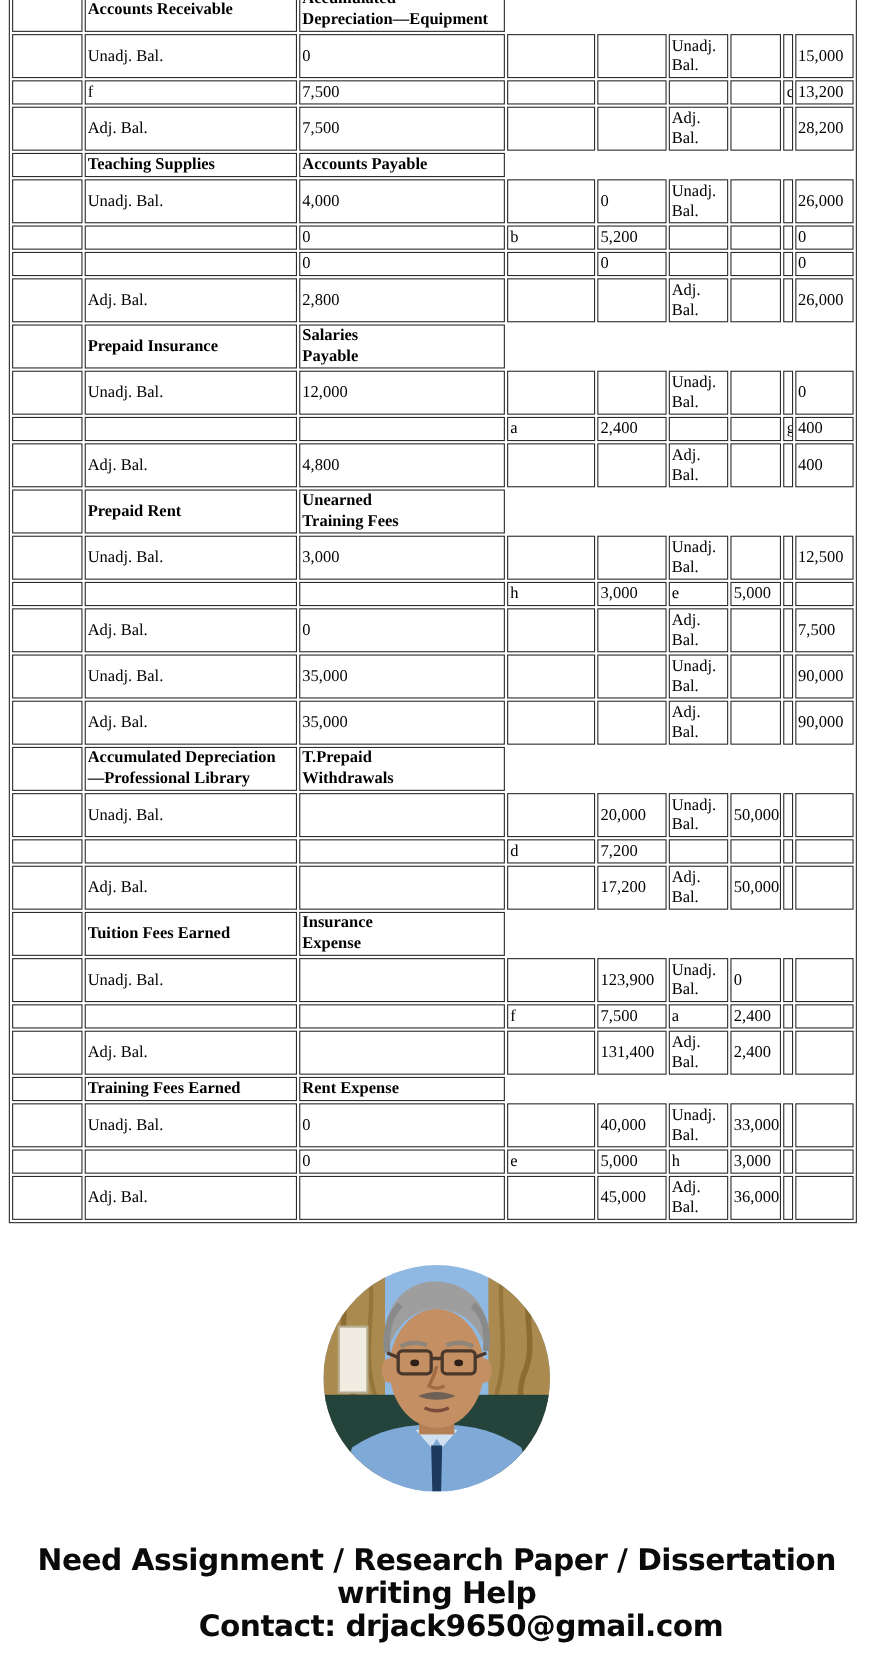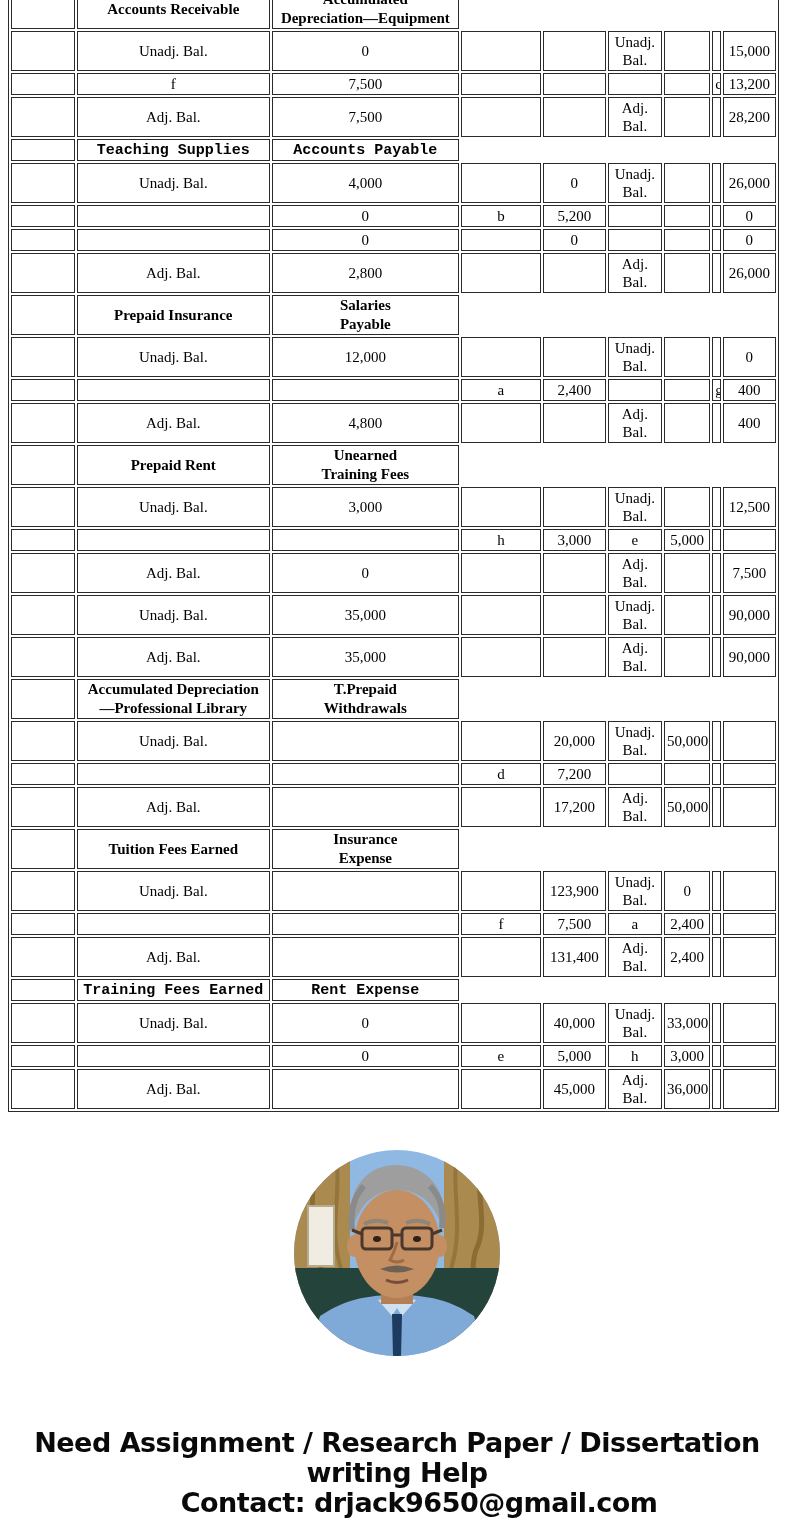--- a/index.html
+++ b/index.html
@@ -13,21 +13,20 @@
     overflow: hidden;
     font-family: "Liberation Serif", "DejaVu Serif", serif;
     color: #000;
   }
 
   
   .table-clip {
     height: 1130px;
     overflow: hidden;
     padding-left: 8px;
-    text-align: center;
   }
   table.taccounts {
     border-collapse: separate;
     border-spacing: 2px;
     table-layout: fixed;
     width: 771px;
     margin-top: -14px;
     border: 1px solid #2b2b2b;
     background: #ffffff;
     font-size: 15px;
@@ -41,21 +40,21 @@
     white-space: nowrap;
   }
   table.taccounts td.hdr {
     font-weight: bold;
     white-space: pre-line;
     line-height: 19px;
   }
   table.taccounts td.filler {
     border: none;
   }
-  tr.row-h1 td  { height: 20px; font-family: Liberation Mono, monospace; }
+  tr.row-h1 td  { height: 20px; }
   tr.row-h2 td  { height: 37px; }
   tr.row-mid td { height: 20px; }
   tr.row-bal td { height: 38px; }
   td.cF-wrap { white-space: normal !important; line-height: 18px; }
 
   col.cA { width: 62px; }
   col.cB { width: 188px; }
   col.cC { width: 182px; }
   col.cD { width: 78px; }
   col.cE { width: 61px; }
@@ -66,21 +65,21 @@
 
   
   .avatar-wrap {
     margin-top: 20px;
     display: flex;
     justify-content: center;
   }
 
   
   .footer {
-    margin-top: 72px;
+    margin-top: 48px;
     text-align: center;
     font-family: "DejaVu Sans", "Liberation Sans", sans-serif;
     font-weight: bold;
     font-size: 27px;
     line-height: 30px;
     letter-spacing: -0.5px;
     color: #0a0a0a;
   }
   .footer-heading {
     max-width: 745px;

